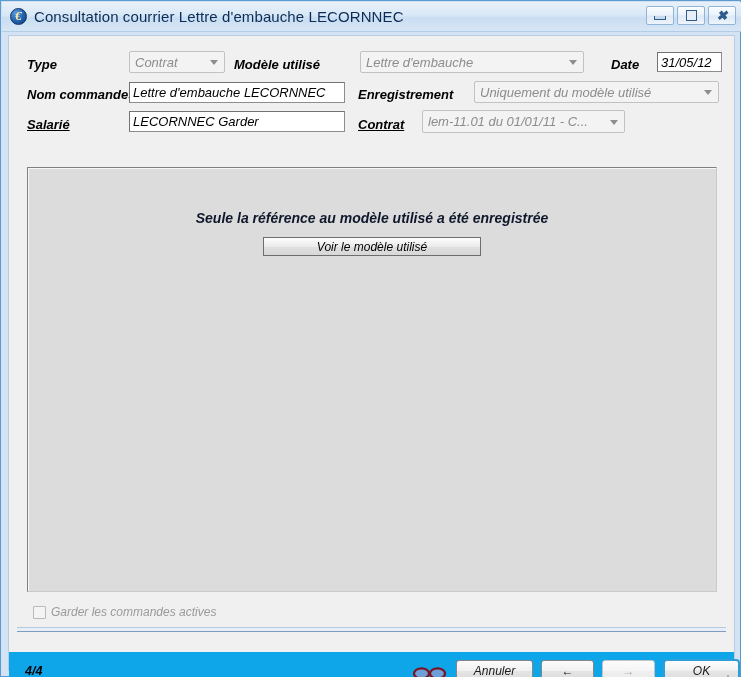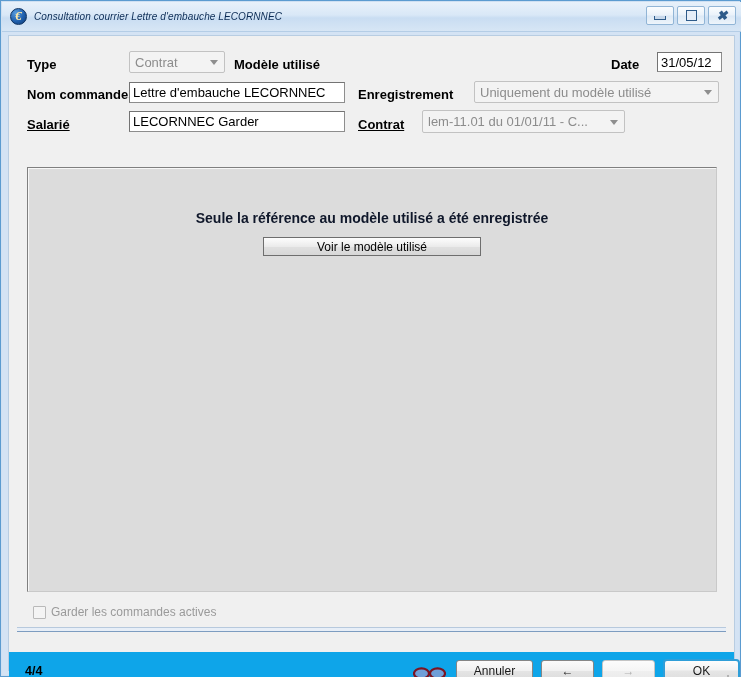--- a/index.html
+++ b/index.html
@@ -67,25 +67,24 @@
     height: 17px;
     line-height: 17px;
     text-align: center;
     font-family: "Liberation Serif", serif;
     font-size: 13px;
     font-weight: bold;
     font-style: italic;
     color: #ffe9a8;
   }
   .title-text {
-    font-size: 10px;
+    font-size: 15px;
     color: #0c2c55;
     letter-spacing: 0.1px;
     white-space: nowrap;
-    font-style: italic;
   }
   .win-controls {
     position: absolute;
     right: 5px;
     top: 4px;
     display: flex;
     gap: 3px;
   }
   .win-btn {
     width: 28px;
@@ -128,20 +127,21 @@
   
   .client {
     position: absolute;
     left: 6px;
     top: 33px;
     width: 727px;
     height: 636px;
     background: #f0f0f0;
     border: 1px solid #b8cde2;
     box-sizing: border-box;
+    font-style: italic;
   }
 
   
   .form {
     position: absolute;
     left: 0; top: 0;
     width: 725px;
     height: 128px;
   }
   .lbl {
@@ -381,20 +381,24 @@
 
       <div class="form">
 
         <span class="lbl" style="left:18px; top:21px;">Type</span>
         <span class="combo" style="left:120px; top:15px; width:96px; height:22px;">
           <span>Contrat</span>
           <i class="arw"></i>
         </span>
 
         <span class="lbl" style="left:225px; top:21px;">Modèle utilisé</span>
+        <span class="combo" style="left:351px; top:15px; width:224px; height:22px;">
+          <span>Lettre d'embauche</span>
+          <i class="arw"></i>
+        </span>
 
         <span class="lbl" style="left:602px; top:21px;">Date</span>
         <span class="txt" style="left:648px; top:16px; width:65px; height:20px;">
           <span>31/05/12</span>
         </span>
 
         <span class="lbl" style="left:18px; top:51px;">Nom commandes</span>
         <span class="txt" style="left:120px; top:46px; width:216px; height:21px;">
           <span>Lettre d'embauche LECORNNEC</span>
         </span>

